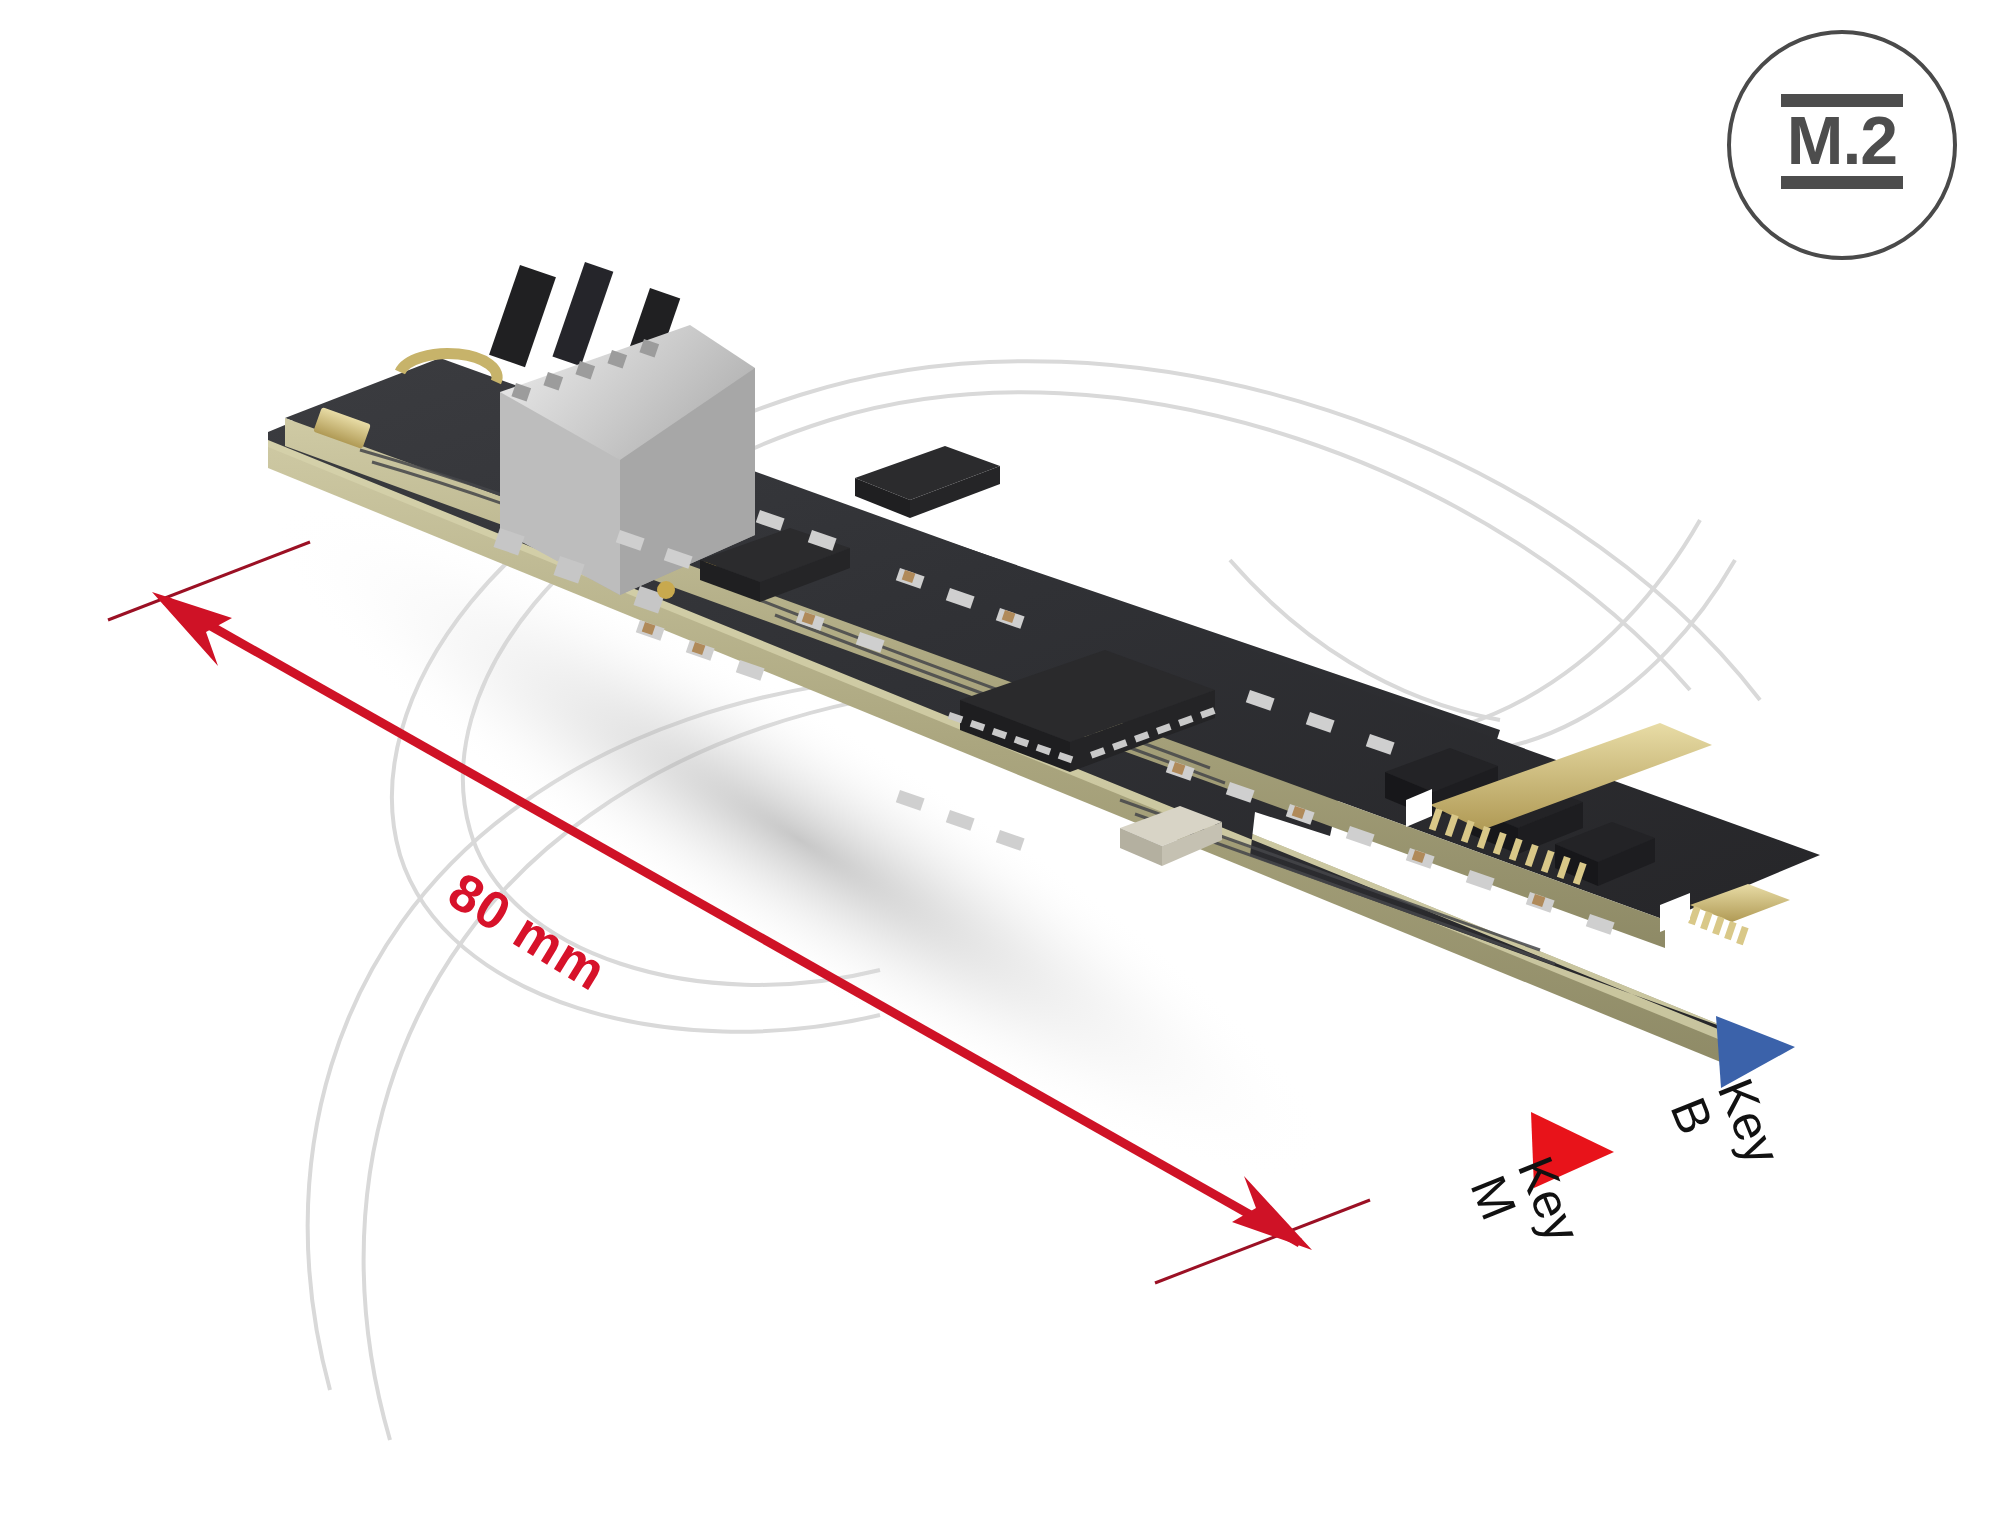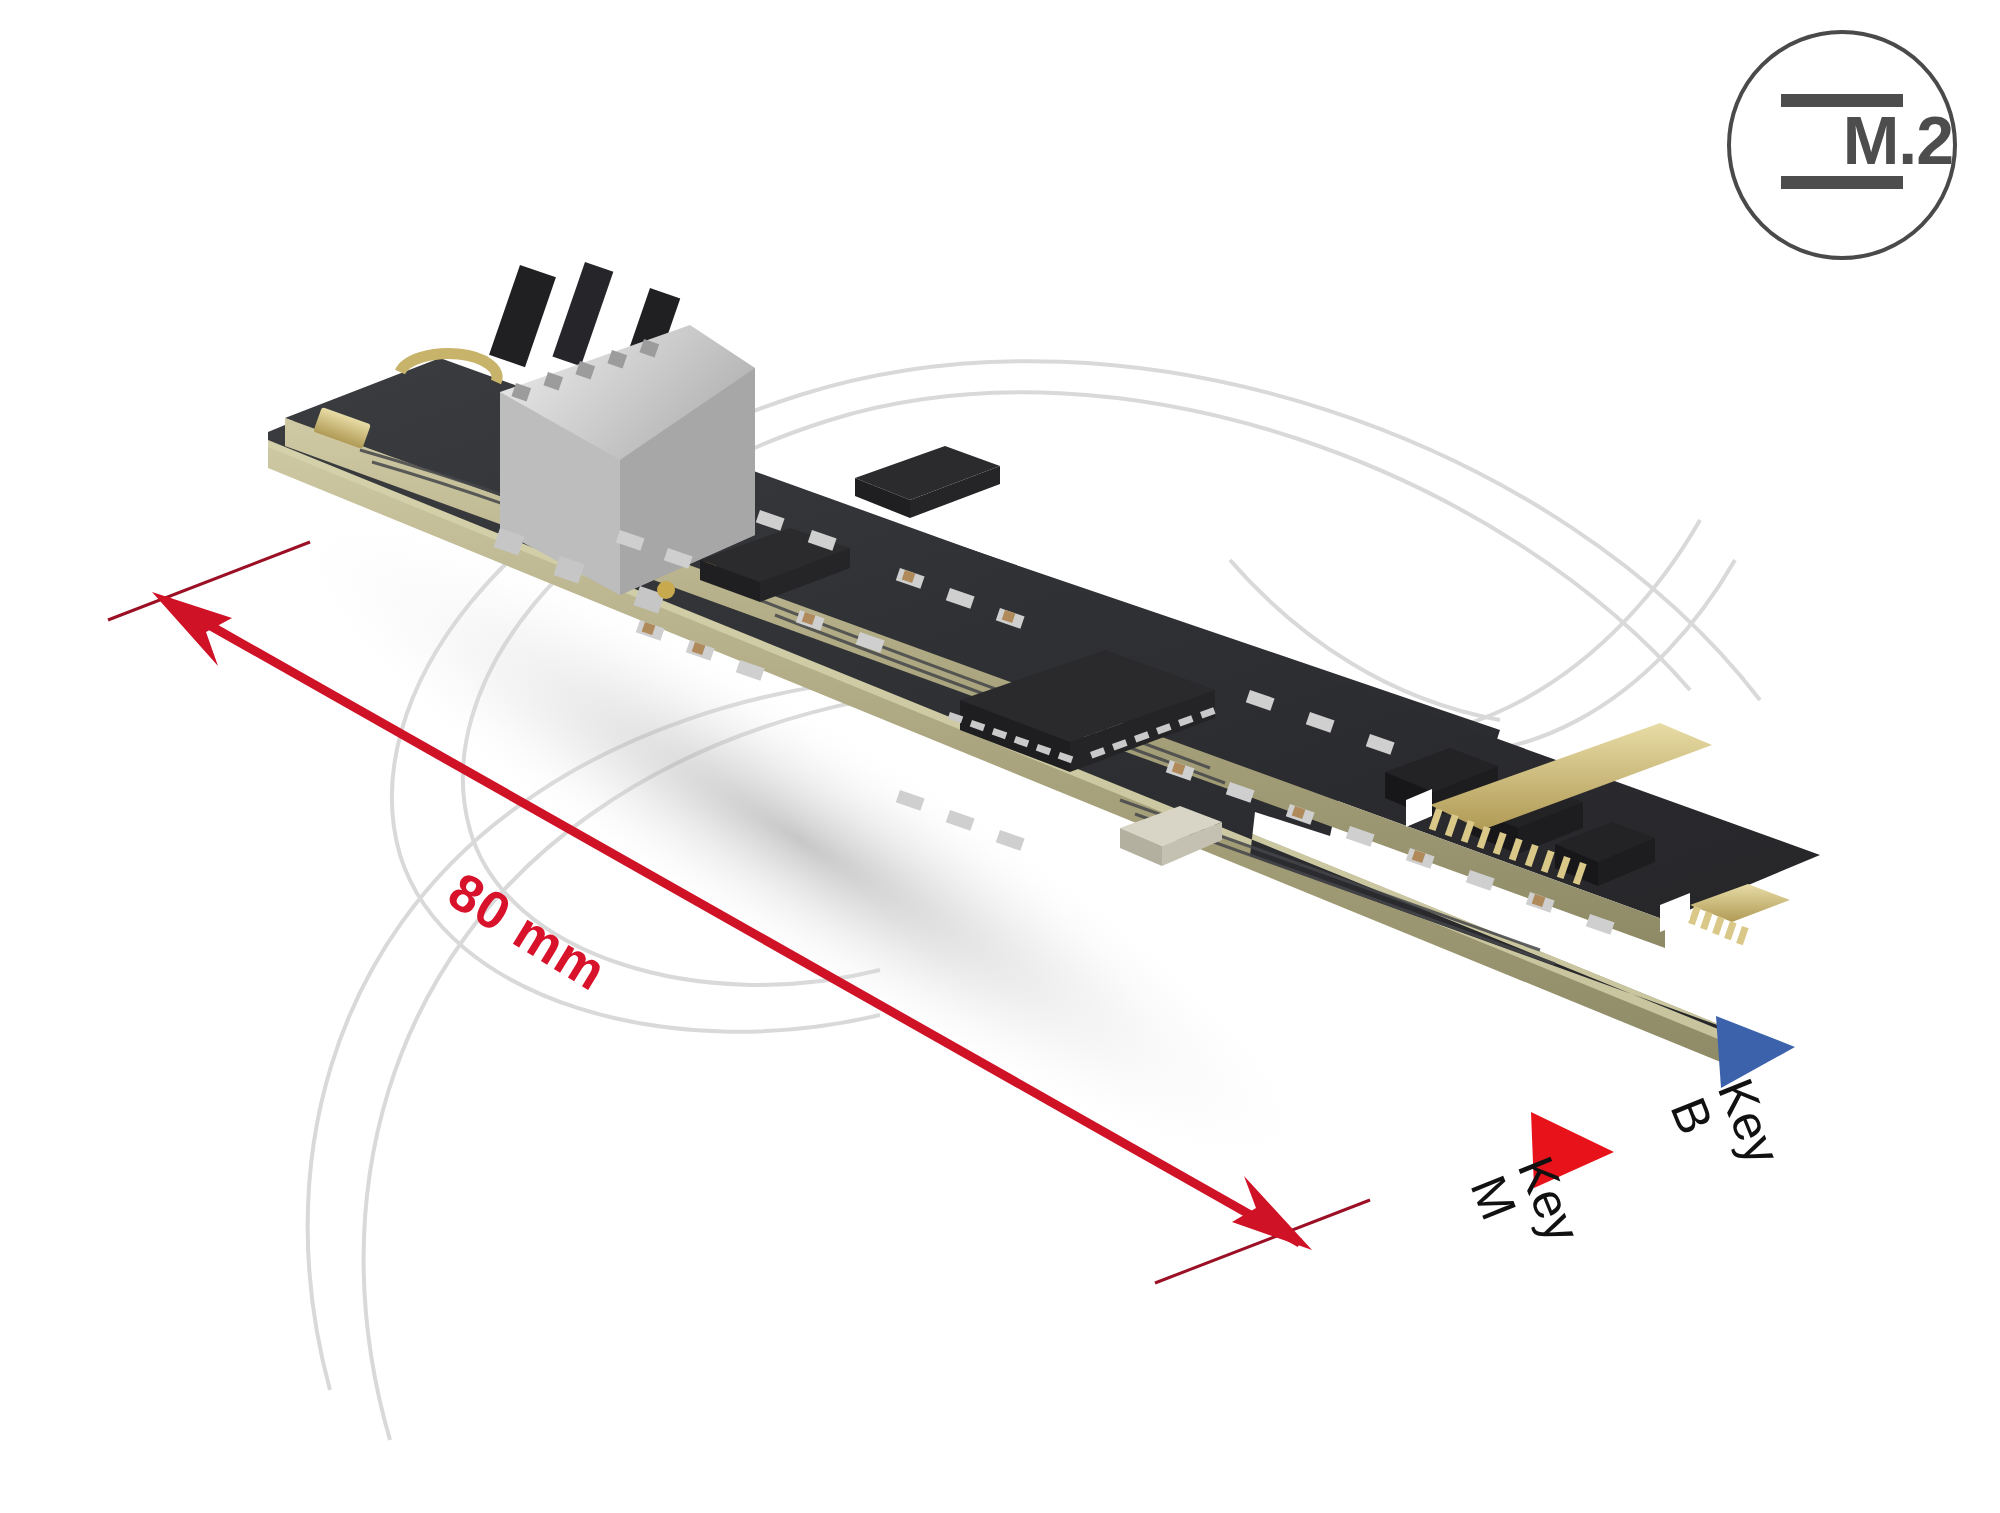--- a/index.html
+++ b/index.html
@@ -9,21 +9,21 @@
 
   
   .wm{position:absolute;left:0;top:0;width:2000px;height:1513px;pointer-events:none;}
 
   
   .badge{position:absolute;left:1727px;top:30px;width:222px;height:222px;border-radius:50%;
          border:4px solid #4a4a4a;background:#fff;}
   .badge .bar{position:absolute;left:50px;height:13px;width:122px;background:#4d4d4d;}
   .badge .bar.top{top:60px;}
   .badge .bar.bottom{top:142px;}
-  .badge .txt{position:absolute;left:0;top:66px;width:222px;text-align:right;
+  .badge .txt{position:absolute;left:0;top:66px;width:222px;text-align:center;
               font-size:68px;font-weight:bold;color:#4d4d4d;letter-spacing:-1px;
               line-height:80px;font-family:"Liberation Sans",sans-serif;}
 
   
   .dimlabel{position:absolute;left:470px;top:860px;font-size:53px;font-weight:bold;
             color:#d7122a;transform:rotate(31.5deg);transform-origin:left top;
             white-space:nowrap;letter-spacing:1px;}
 
   
   .keylabel{position:absolute;font-size:50px;color:#111;white-space:nowrap;

